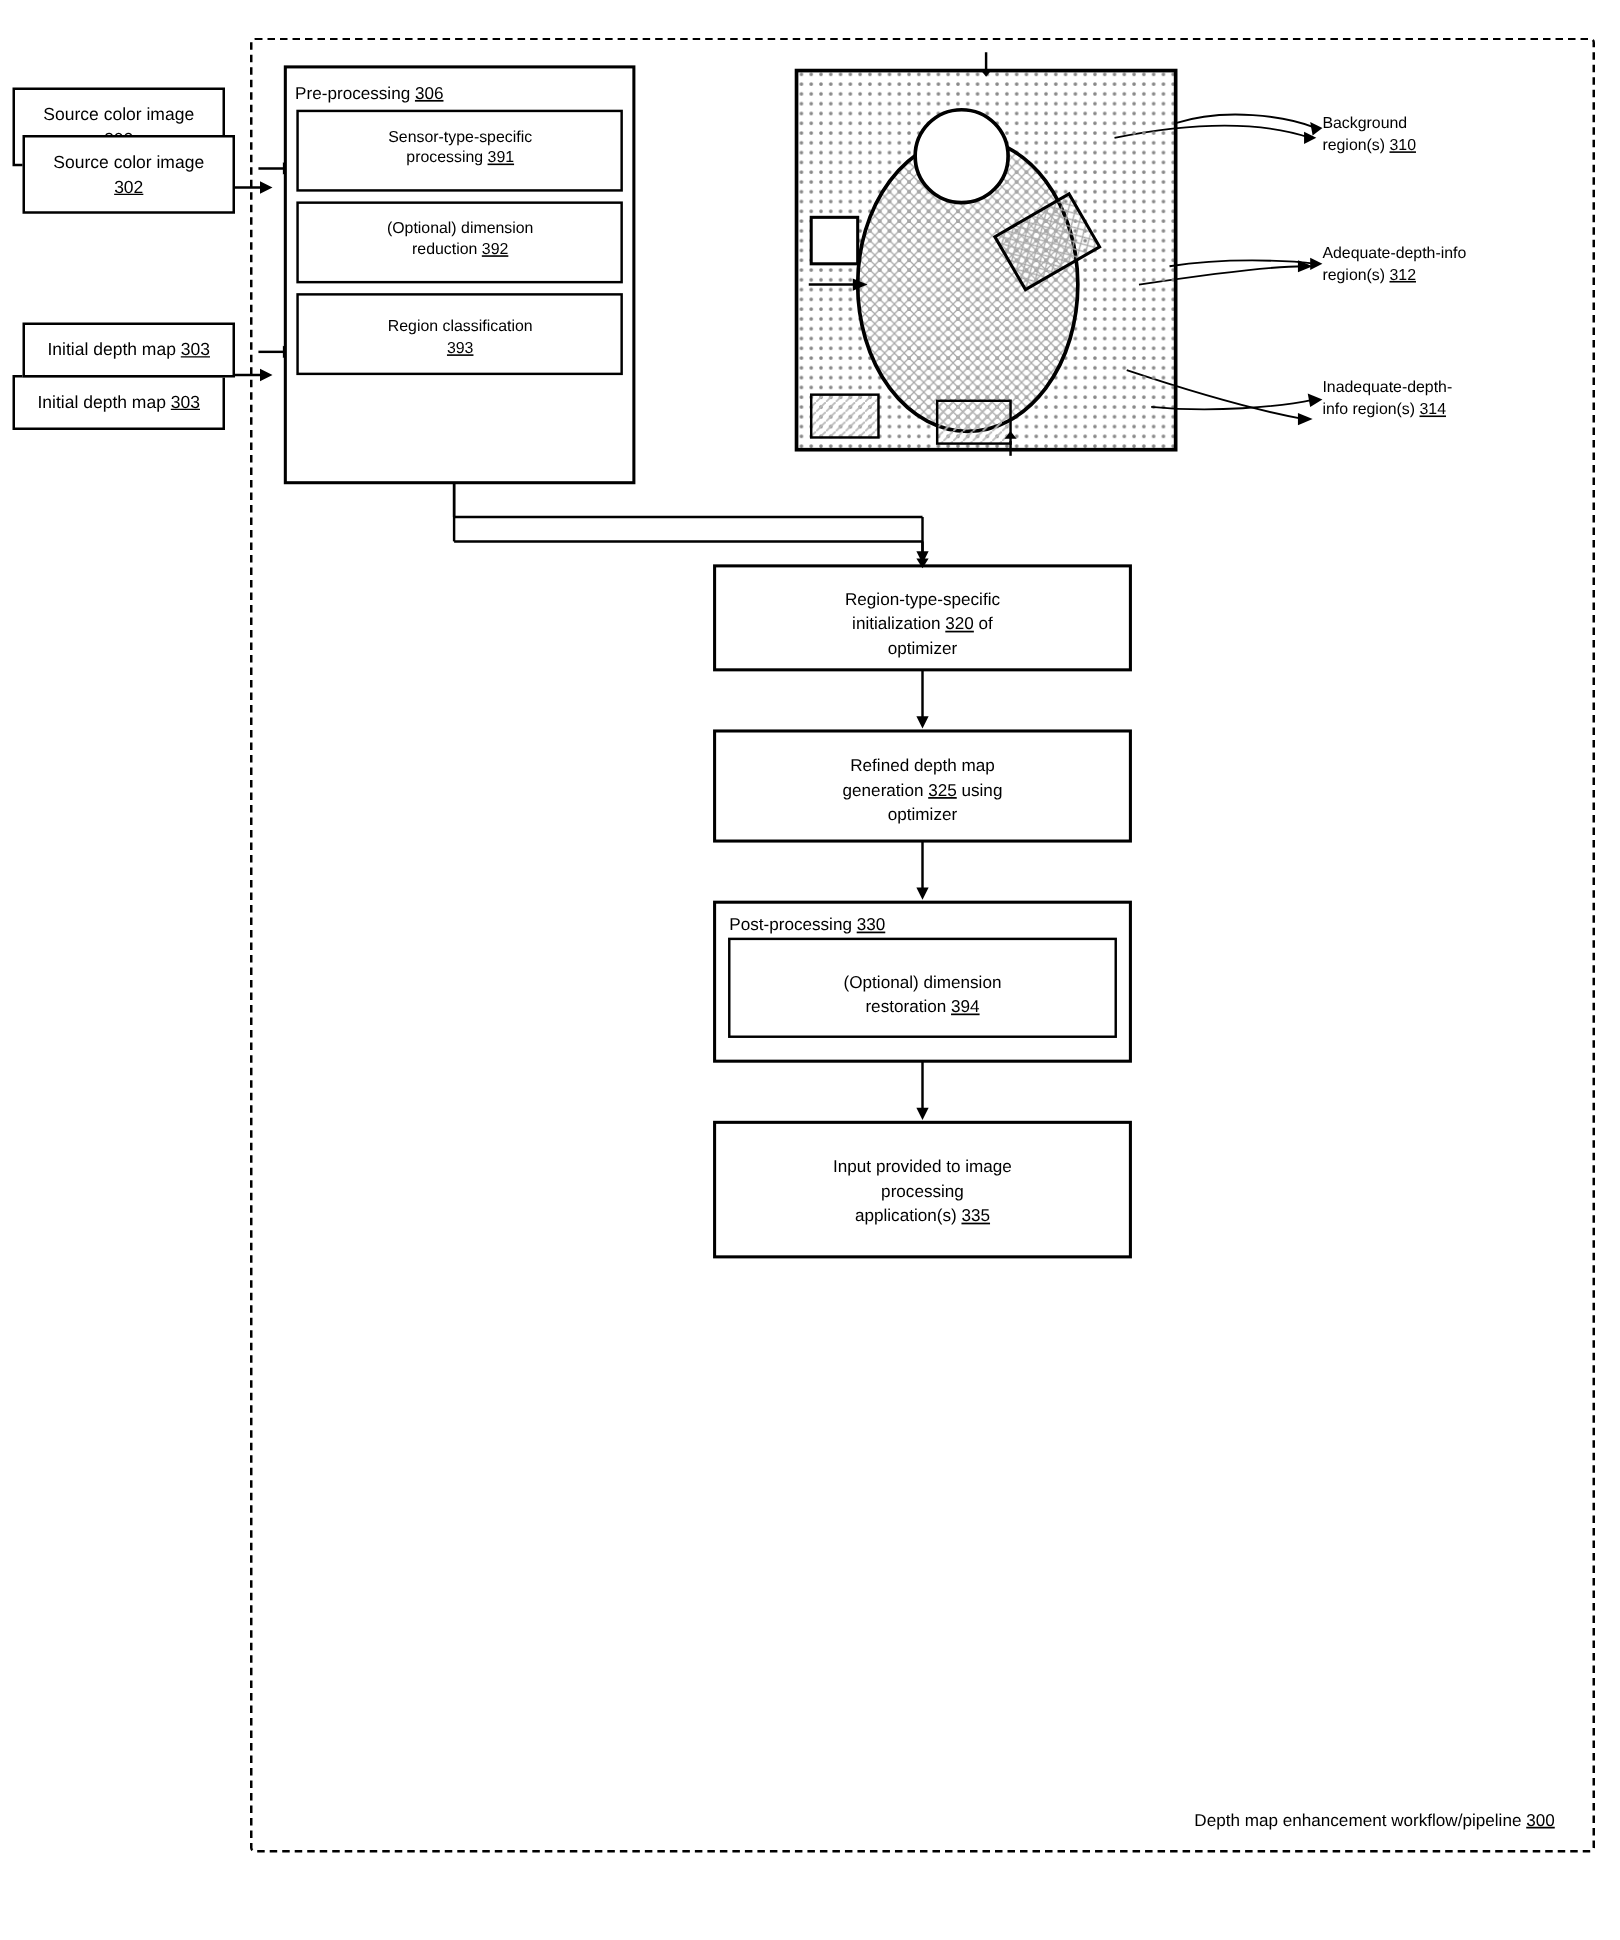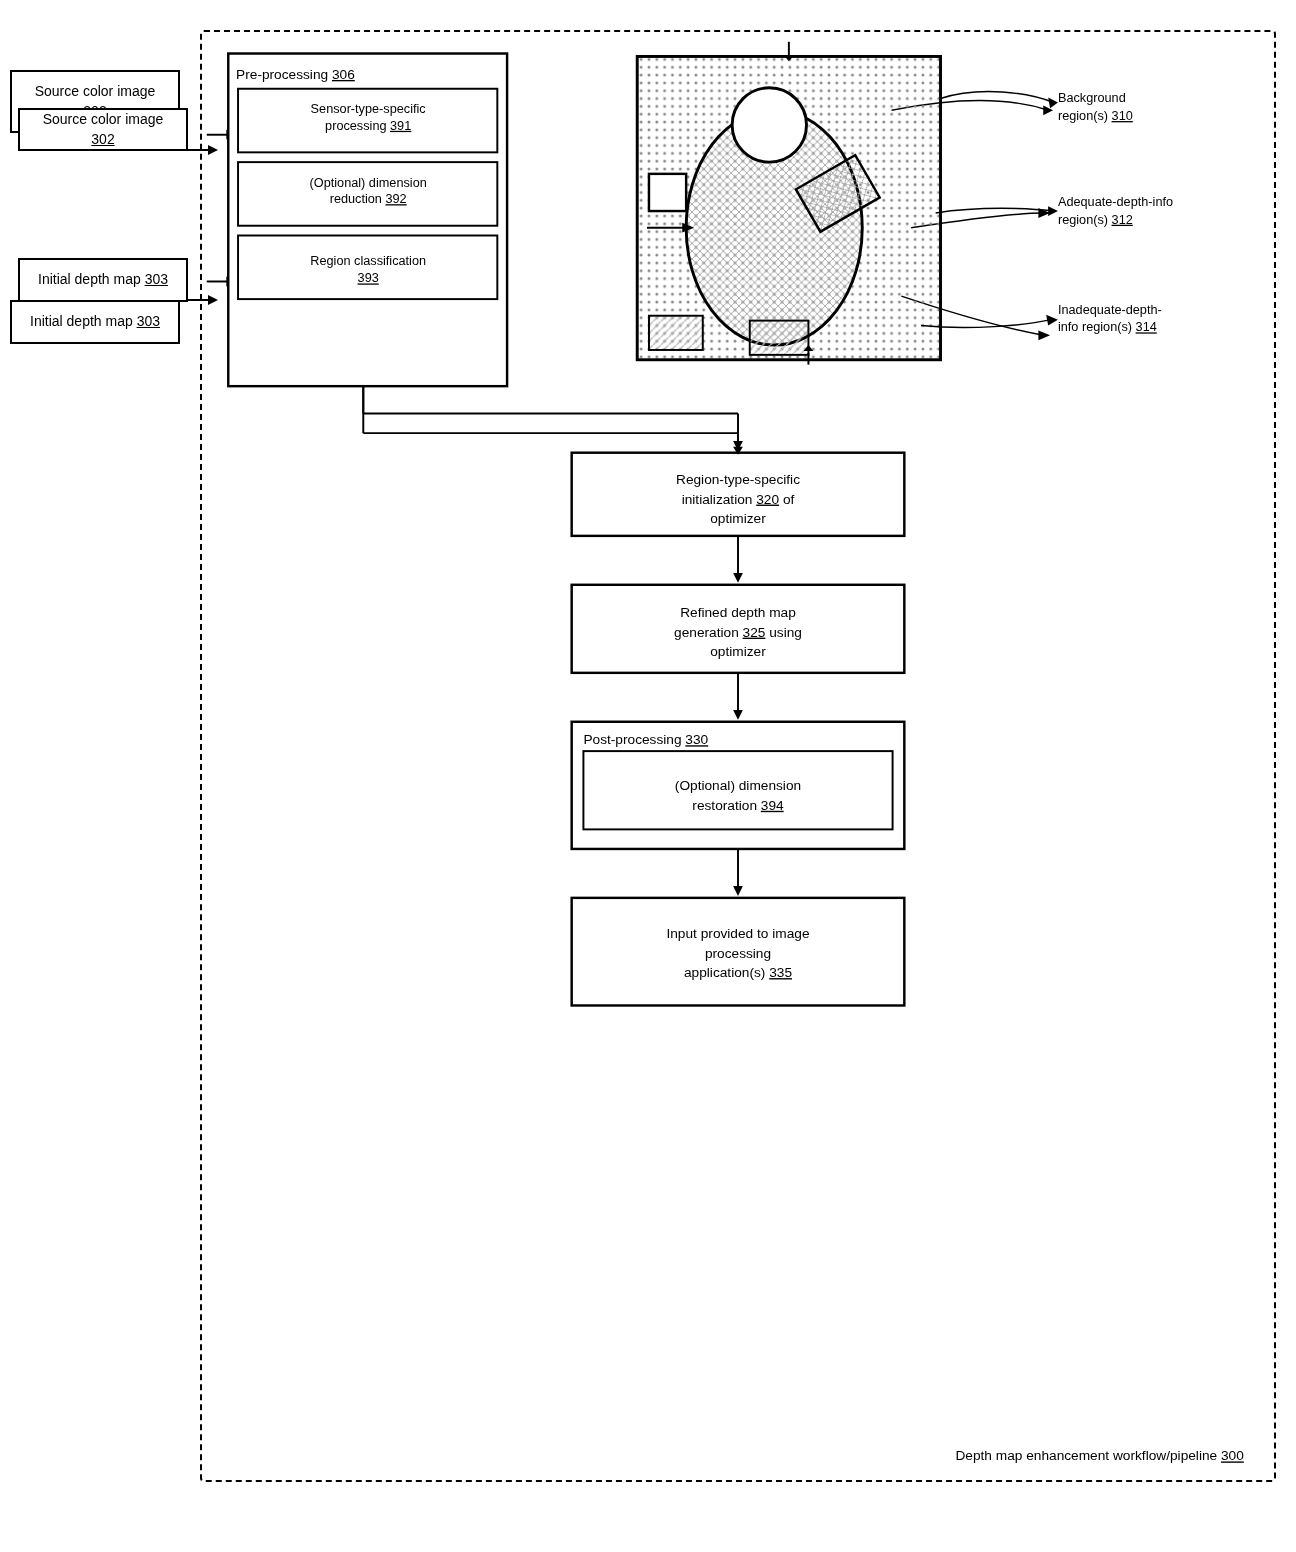--- a/index.html
+++ b/index.html
@@ -231,21 +231,21 @@
       <line x1="543" y1="410" x2="543" y2="428" stroke="#000" stroke-width="2"></line>
       <polygon points="538,424 548,424 543,432" fill="#000"></polygon>
 
       <text x="1060" y="1460" text-anchor="end" font-family="Arial" font-size="14">Depth map enhancement workflow/pipeline <tspan text-decoration="underline">300</tspan></text>
     </svg>
 
   </div>
 
 </div>
 
-<div style="position:absolute; top:108px; left:18px; width:170px; border:2px solid #000; padding:0 12px; text-align:center; font-family:Arial; font-size:14px; line-height:1.4; background:#fff;">
+<div style="position:absolute; top:108px; left:18px; width:170px; border:2px solid #000; padding:10px 12px; text-align:center; font-family:Arial; font-size:14px; line-height:1.4; background:#fff;">
   <span>Source color image</span> <span style="text-decoration:underline;">302</span>
 </div>
 
 <div style="position:absolute; top:258px; left:18px; width:170px; border:2px solid #000; padding:10px 12px; text-align:center; font-family:Arial; font-size:14px; line-height:1.4; background:#fff;">
   <span>Initial depth map</span> <span style="text-decoration:underline;">303</span>
 </div>
 
 <svg style="position:absolute; top:140px; left:188px; overflow:visible; pointer-events:none;" width="30" height="20">
   <line x1="0" y1="10" x2="22" y2="10" stroke="#000" stroke-width="2"></line>
   <polygon points="20,5 30,10 20,15" fill="#000"></polygon>

